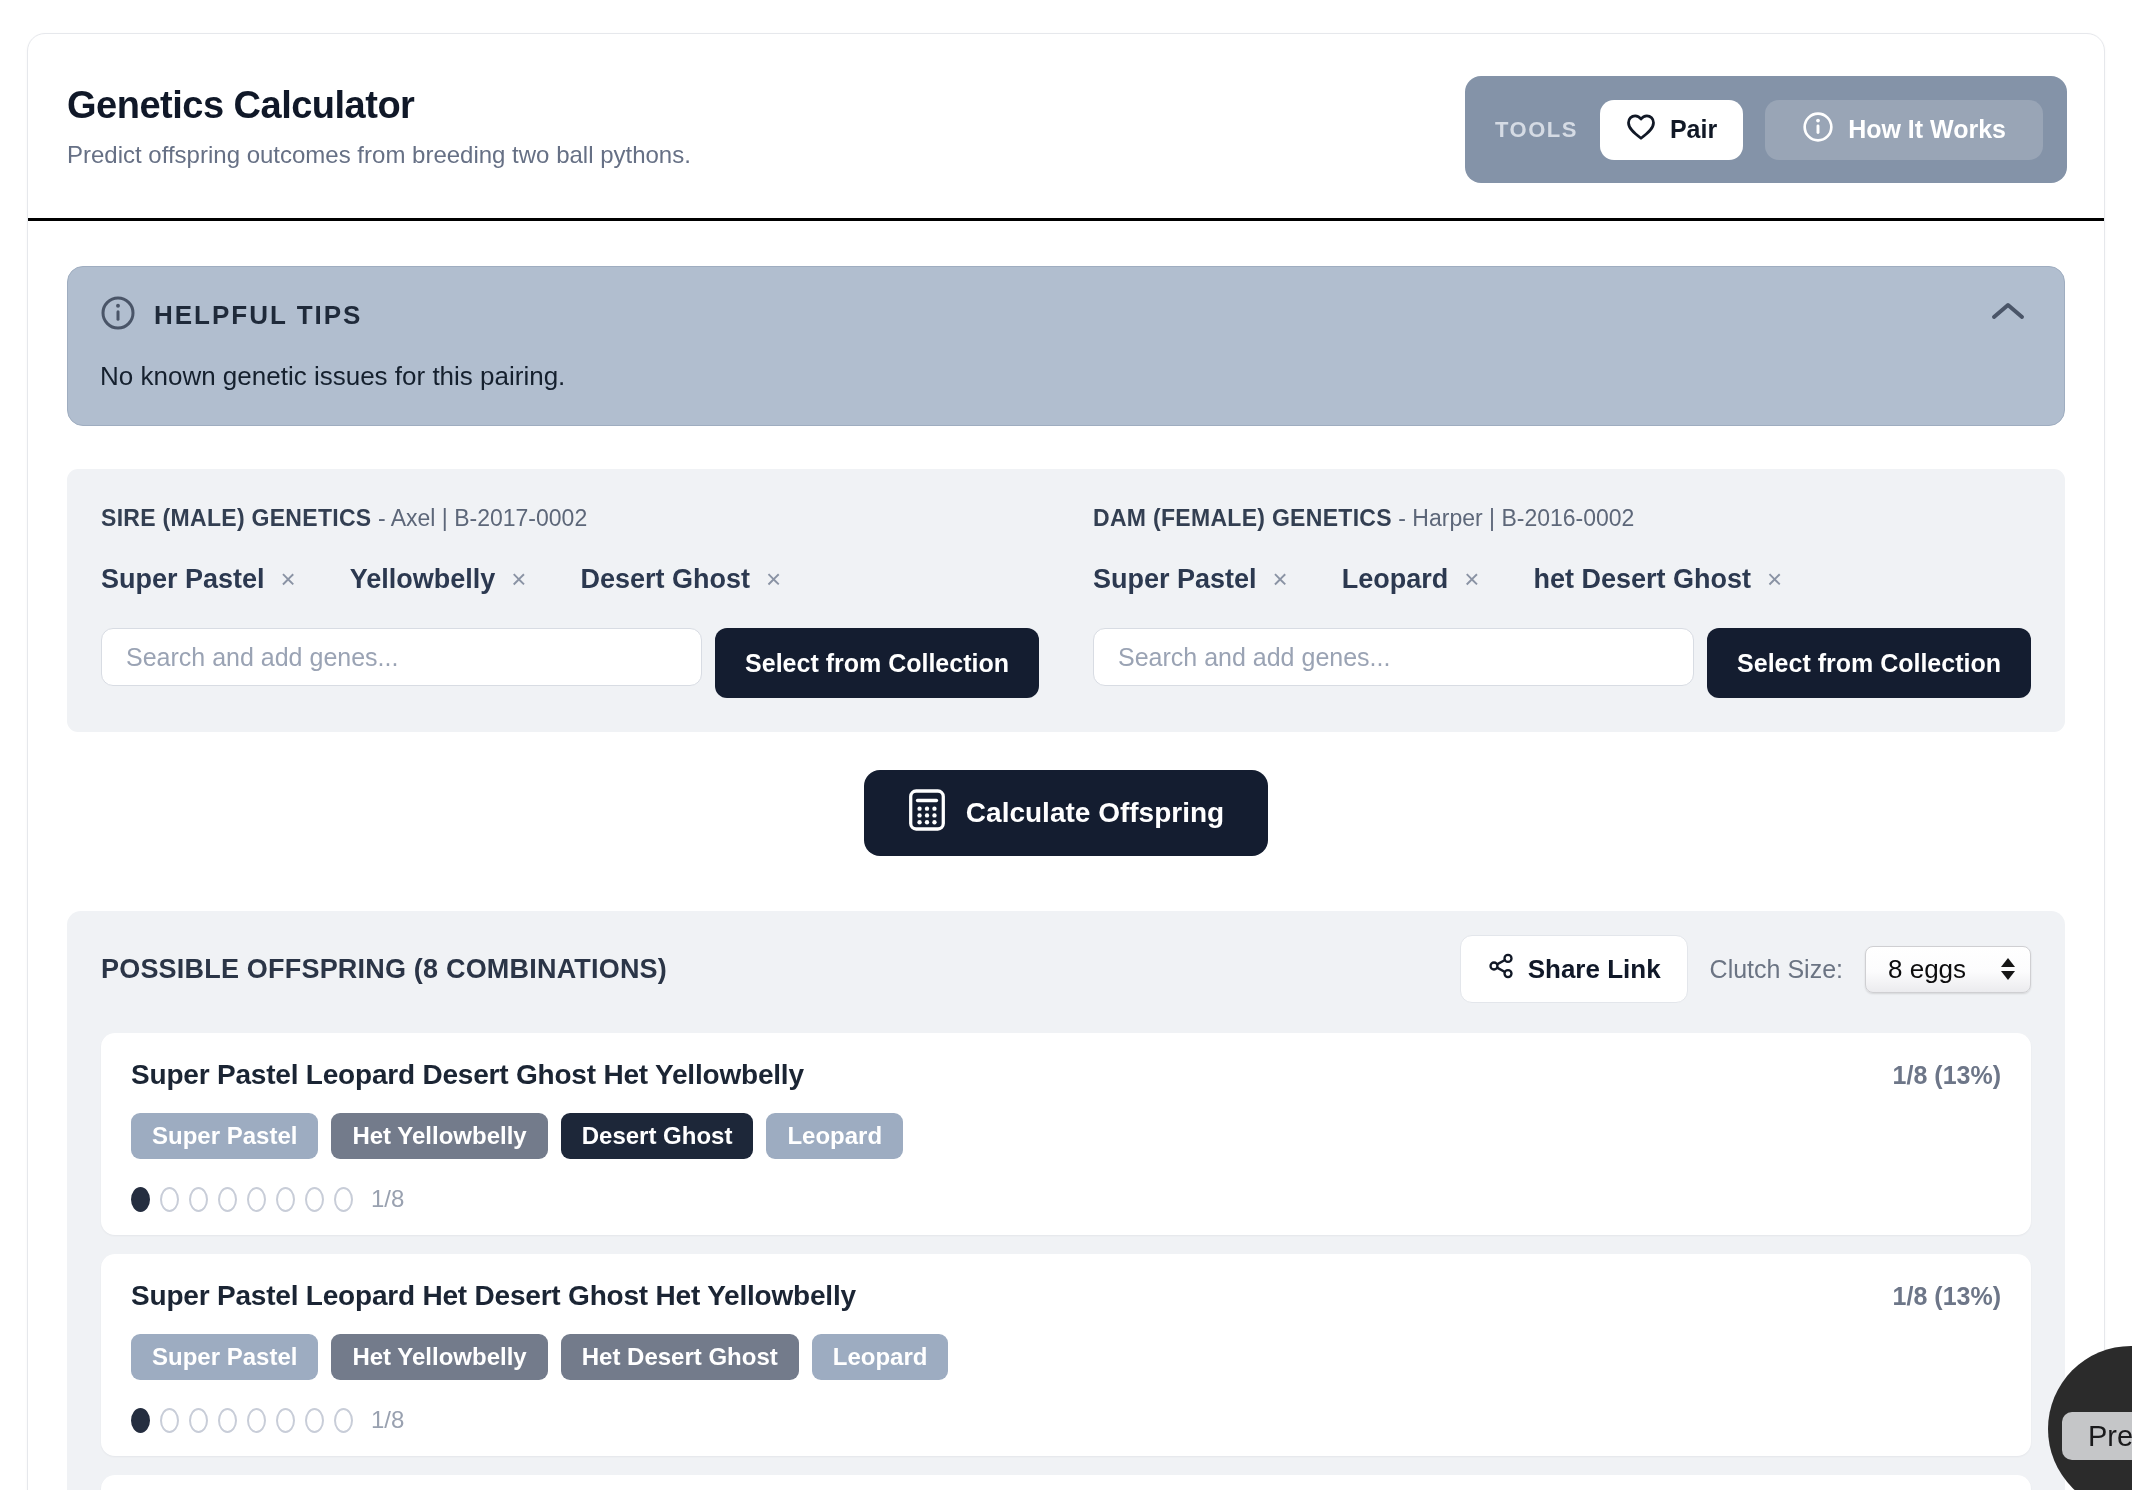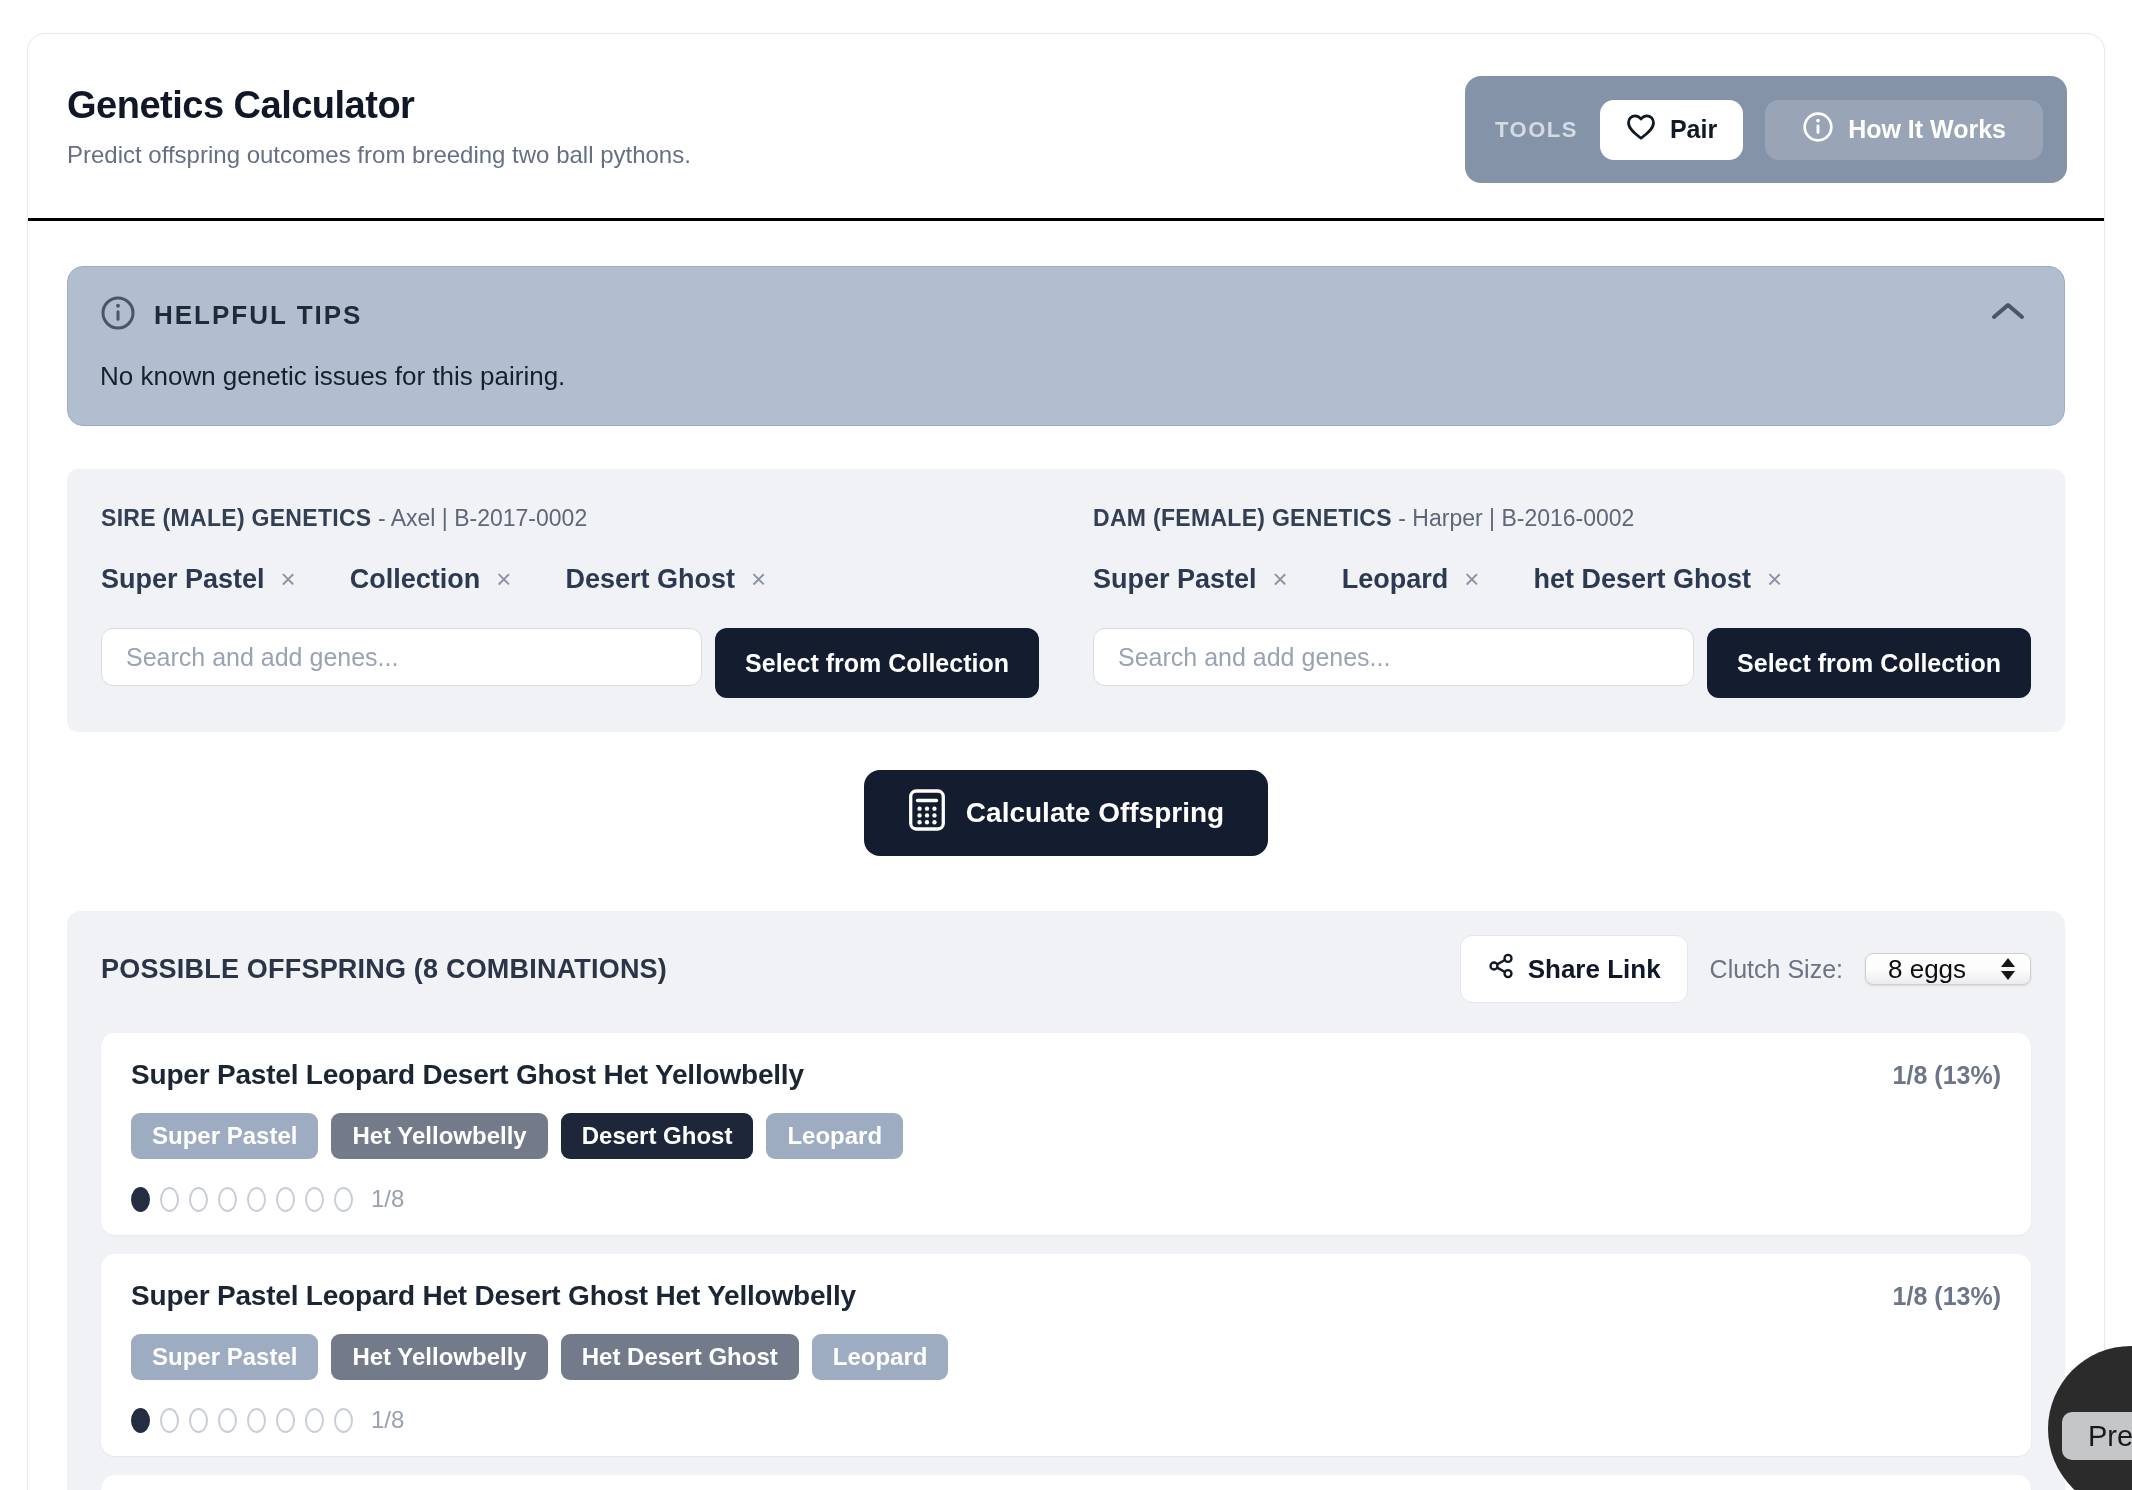--- a/index.html
+++ b/index.html
@@ -79,21 +79,21 @@
   .results-head{display:flex; justify-content:space-between; align-items:center; margin-bottom:30px;}
   .results-head h2{font-size:27px; font-weight:800; color:#2b3547; letter-spacing:.2px;}
   .results-tools{display:flex; align-items:center; gap:22px;}
   .btn-share{
     height:68px; background:#fff; border:1.5px solid #e3e6eb; border-radius:12px;
     display:flex; align-items:center; gap:13px; padding:0 26px;
     font-family:inherit; font-size:26px; font-weight:700; color:#101828; cursor:pointer;
   }
   .clutch-label{font-size:25px; color:#6b7483;}
   .select{
-    width:166px; height:32px; border:1px solid #cfcfd2; border-radius:8px;
+    width:166px; height:47px; border:1px solid #cfcfd2; border-radius:8px;
     background:linear-gradient(180deg,#ffffff 0%,#fcfcfd 55%,#ebebee 100%);
     box-shadow:0 1px 2px rgba(0,0,0,.12);
     display:flex; align-items:center; justify-content:space-between;
     padding:0 15px 0 22px; font-size:26px; color:#0c0c0d; cursor:pointer;
   }
   .sel-arrows{display:flex; flex-direction:column; gap:4px;}
   .tri-up{width:0; height:0; border-left:7px solid transparent; border-right:7px solid transparent; border-bottom:9px solid #161616;}
   .tri-down{width:0; height:0; border-left:7px solid transparent; border-right:7px solid transparent; border-top:9px solid #161616;}
   
   .o-card{background:#fff; border-radius:14px; padding:26px 30px 22px; margin-bottom:19px; box-shadow:0 1px 2px rgba(16,24,40,.05);text-align:center;}
@@ -178,21 +178,21 @@
         <div class="parent-label">
           <b>SIRE (MALE) GENETICS</b>
           <span>- Axel | B-2017-0002</span>
         </div>
         <div class="genes">
             <span class="gene">
               <span class="gene-name">Super Pastel</span>
               <span class="gene-x">×</span>
             </span>
             <span class="gene">
-              <span class="gene-name">Collection</span>
+              <span class="gene-name">Yellowbelly</span>
               <span class="gene-x">×</span>
             </span>
             <span class="gene">
               <span class="gene-name">Desert Ghost</span>
               <span class="gene-x">×</span>
             </span>
           </div>
         <div class="controls">
           <input type="text" placeholder="Search and add genes..." style="">
           <button class="btn-dark">Select from Collection</button>

